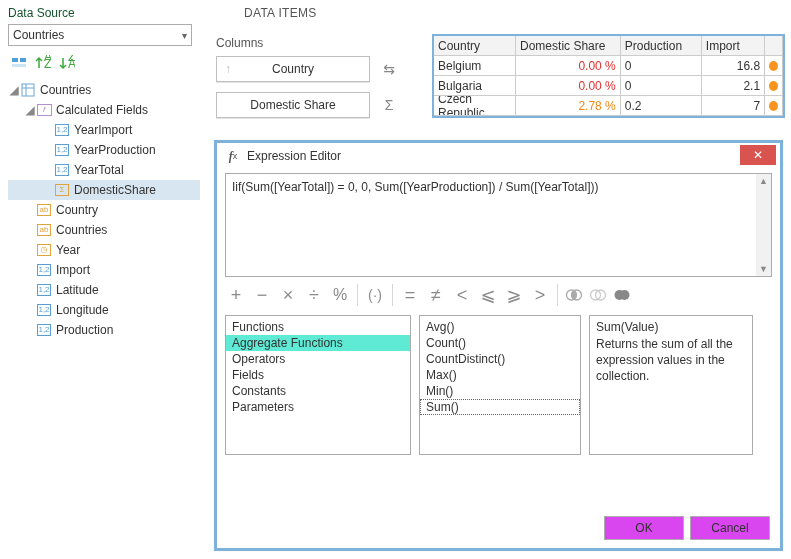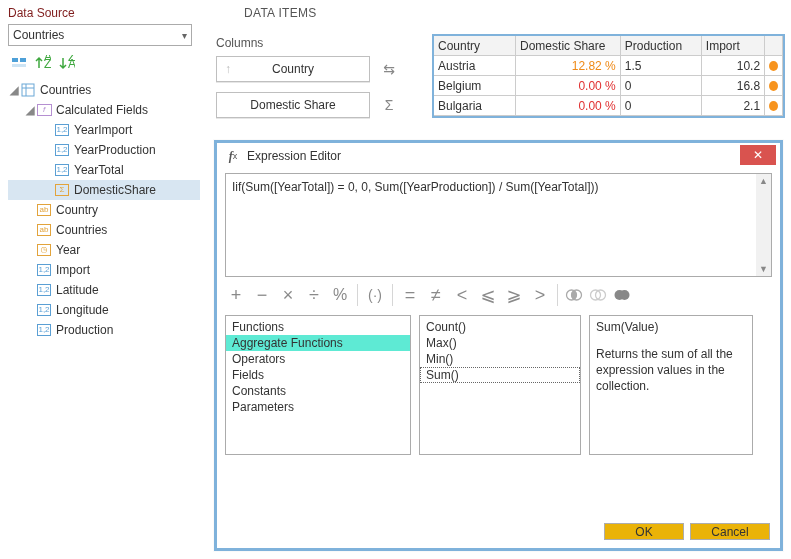--- a/index.html
+++ b/index.html
@@ -1,19 +1,19 @@
 <!DOCTYPE html>
 <html><head>
 <meta charset="utf-8">
 <style>
   * { box-sizing: border-box; margin: 0; padding: 0; font-family: "Segoe UI", Tahoma, sans-serif; font-size: 12px; }
   body { background: #fff; color: #333; width: 791px; height: 559px; position: relative; overflow: hidden; }
 
   .left-panel { position: absolute; left: 8px; top: 6px; width: 192px; }
-  .label { color: #7f1d1d; margin-bottom: 4px; display: block; }
+  .label { color: #14532d; margin-bottom: 4px; display: block; }
   .dropdown { width: 184px; height: 22px; border: 1px solid #ababab; display: flex; align-items: center; padding: 0 4px; justify-content: space-between; background: #fff; }
   .dropdown .chev { font-size: 10px; color: #666; }
   .toolbar-icons { display: flex; gap: 2px; margin-top: 6px; margin-bottom: 4px; }
   .ti { width: 22px; height: 22px; display: flex; align-items: center; justify-content: center; background: #fff; cursor: pointer; }
   .ti svg { width: 16px; height: 16px; }
   .tree { margin-top: 6px; line-height: 20px; }
   .tree-node { display: flex; align-items: center; height: 20px; white-space: nowrap; padding-right:4px;}
   .tree-node .exp { width: 12px; text-align: center; color: #888; cursor: pointer; font-size: 12px; }
   .tree-node .noexp { width: 12px; }
   .tree-node .ficon { width: 16px; height: 16px; margin-right: 4px; display:flex;align-items:center;justify-content:center }
@@ -62,21 +62,21 @@
   .panel { border:1px solid #ababab; height:140px; overflow:hidden; }
   .panel.p1 { width:186px; }
   .panel.p2 { width:162px; }
   .panel.p3 { width:164px; padding:4px 6px; color:#333; }
   .plist { padding:3px 0; }
   .pitem { padding:1px 6px; cursor:pointer; }
   .pitem.sel { background:#5eead4; }
   .pitem.sel-dot { outline: 1px dotted #666; outline-offset:-1px; }
 
   .dlg-buttons { position:absolute; right:10px; bottom:8px; display:flex; gap:6px; }
-  .btn { width:80px; height:17px; border:1px solid #adadad; background:#eab308; display:flex;align-items:center;justify-content:center; cursor:pointer;margin-top:32px; }
+  .btn { width:80px; height:24px; border:1px solid #adadad; background:#d946ef; display:flex;align-items:center;justify-content:center; cursor:pointer;margin-top:32px; }
 
   
   .ic-box { border:1px solid; width:14px; height:12px; display:inline-flex; align-items:center; justify-content:center; font-size:8px; line-height:1; }
 </style>
 </head>
 <body>
 
 <div class="left-panel">
   <span class="label">Data Source</span>
   <div class="dropdown">
@@ -229,42 +229,42 @@
 <div class="data-table">
   <div class="gridrow hdr">
     <div class="c-country">Country</div>
     <div class="c-dom" style="justify-content:flex-start">Domestic Share</div>
     <div class="c-prod">Production</div>
     <div class="c-imp" style="justify-content:flex-start">Import</div>
     <div class="dot-cell"></div>
   </div>
   <div id="grid-body">
       <div class="gridrow">
-        <div class="c-country">Austria</div>
-        <div class="c-dom ds-orange">12.82 %</div>
-        <div class="c-prod">1.5</div>
-        <div class="c-imp">10.2</div>
-        <div class="dot-cell">
-          <span class="dot"></span>
-        </div>
-      </div>
-      <div class="gridrow">
         <div class="c-country">Belgium</div>
         <div class="c-dom ds-red">0.00 %</div>
         <div class="c-prod">0</div>
         <div class="c-imp">16.8</div>
         <div class="dot-cell">
           <span class="dot"></span>
         </div>
       </div>
       <div class="gridrow">
         <div class="c-country">Bulgaria</div>
         <div class="c-dom ds-red">0.00 %</div>
         <div class="c-prod">0</div>
         <div class="c-imp">2.1</div>
+        <div class="dot-cell">
+          <span class="dot"></span>
+        </div>
+      </div>
+      <div class="gridrow">
+        <div class="c-country">Czech Republic</div>
+        <div class="c-dom ds-orange">2.78 %</div>
+        <div class="c-prod">0.2</div>
+        <div class="c-imp">7</div>
         <div class="dot-cell">
           <span class="dot"></span>
         </div>
       </div>
     </div>
 </div>
 
 <div class="dialog">
   <div class="dlg-title">
     <span class="ticon">
@@ -327,29 +327,31 @@
           <div class="pitem">Functions</div>
           <div class="pitem sel">Aggregate Functions</div>
           <div class="pitem">Operators</div>
           <div class="pitem">Fields</div>
           <div class="pitem">Constants</div>
           <div class="pitem">Parameters</div>
         </div>
     </div>
     <div class="panel p2">
       <div class="plist" id="func-list">
+          <div class="pitem">Avg()</div>
           <div class="pitem">Count()</div>
+          <div class="pitem">CountDistinct()</div>
           <div class="pitem">Max()</div>
           <div class="pitem">Min()</div>
           <div class="pitem sel-dot">Sum()</div>
         </div>
     </div>
     <div class="panel p3">
       <div>Sum(Value)</div>
-      <div style="margin-top:12px;line-height:1.35">Returns the sum of all the expression values in the collection.</div>
+      <div style="margin-top:2px;line-height:1.35">Returns the sum of all the expression values in the collection.</div>
     </div>
   </div>
 
   <div class="dlg-buttons">
     <div class="btn">OK</div>
     <div class="btn">Cancel</div>
   </div>
 </div>
 
 </body></html>

